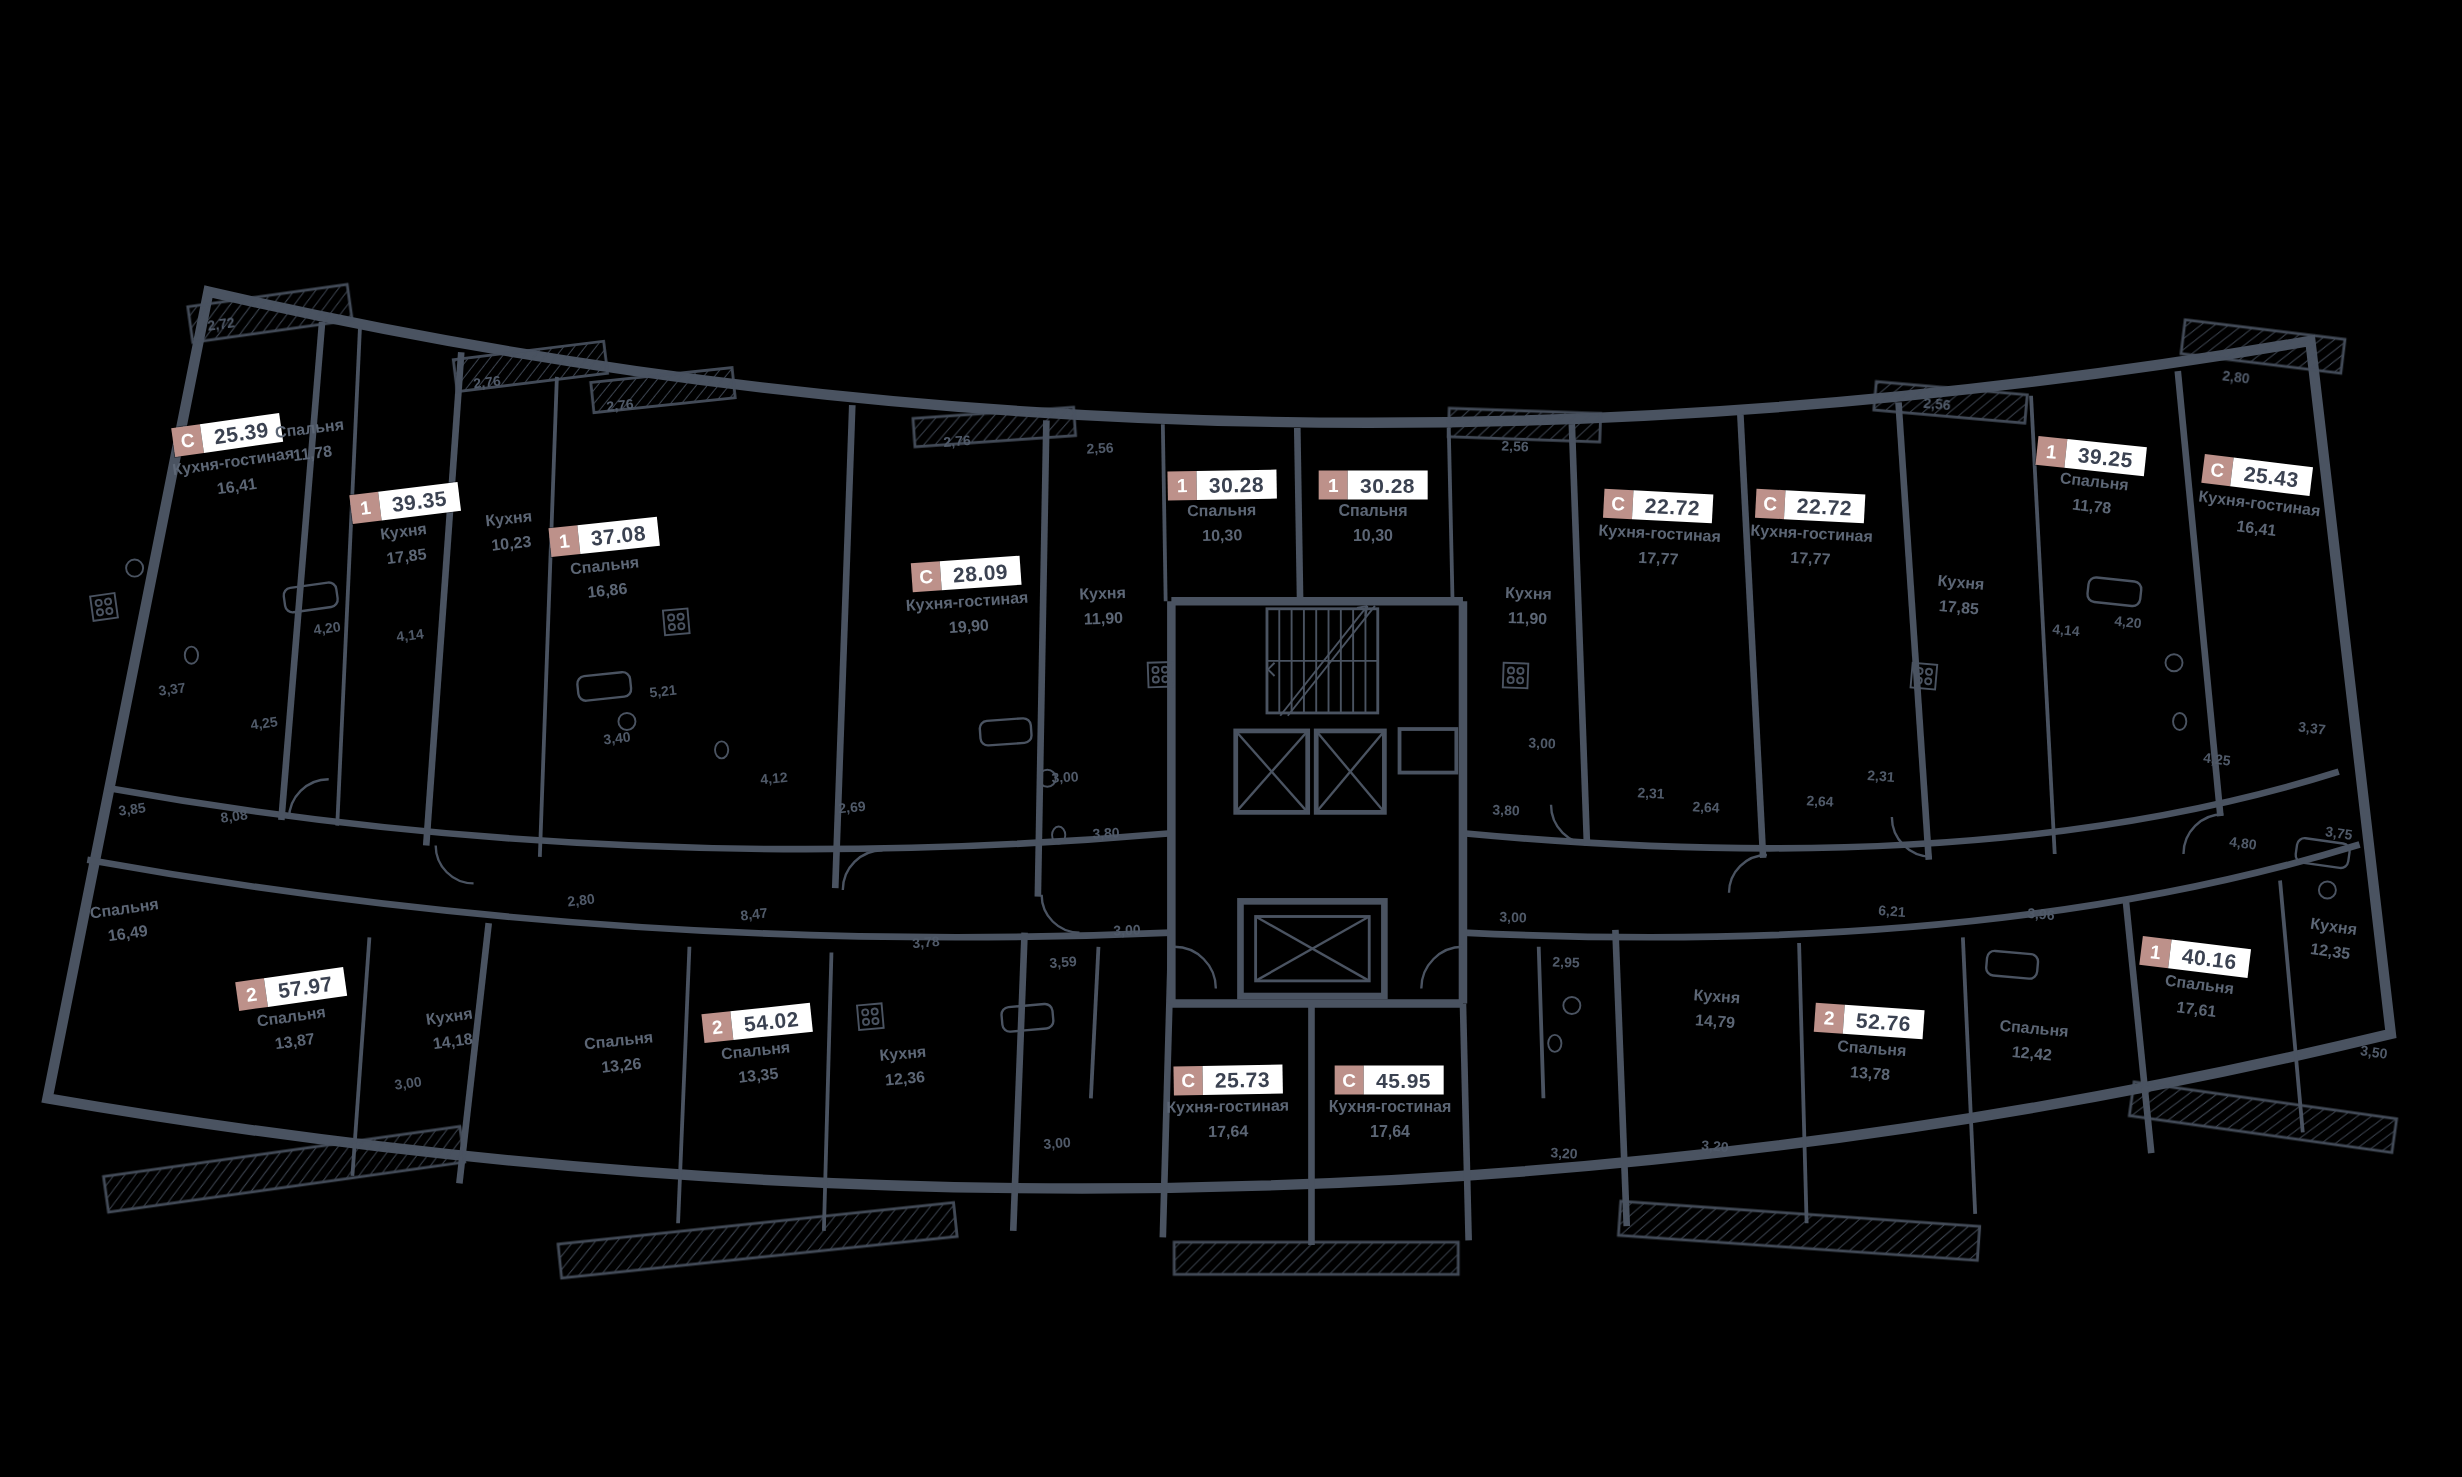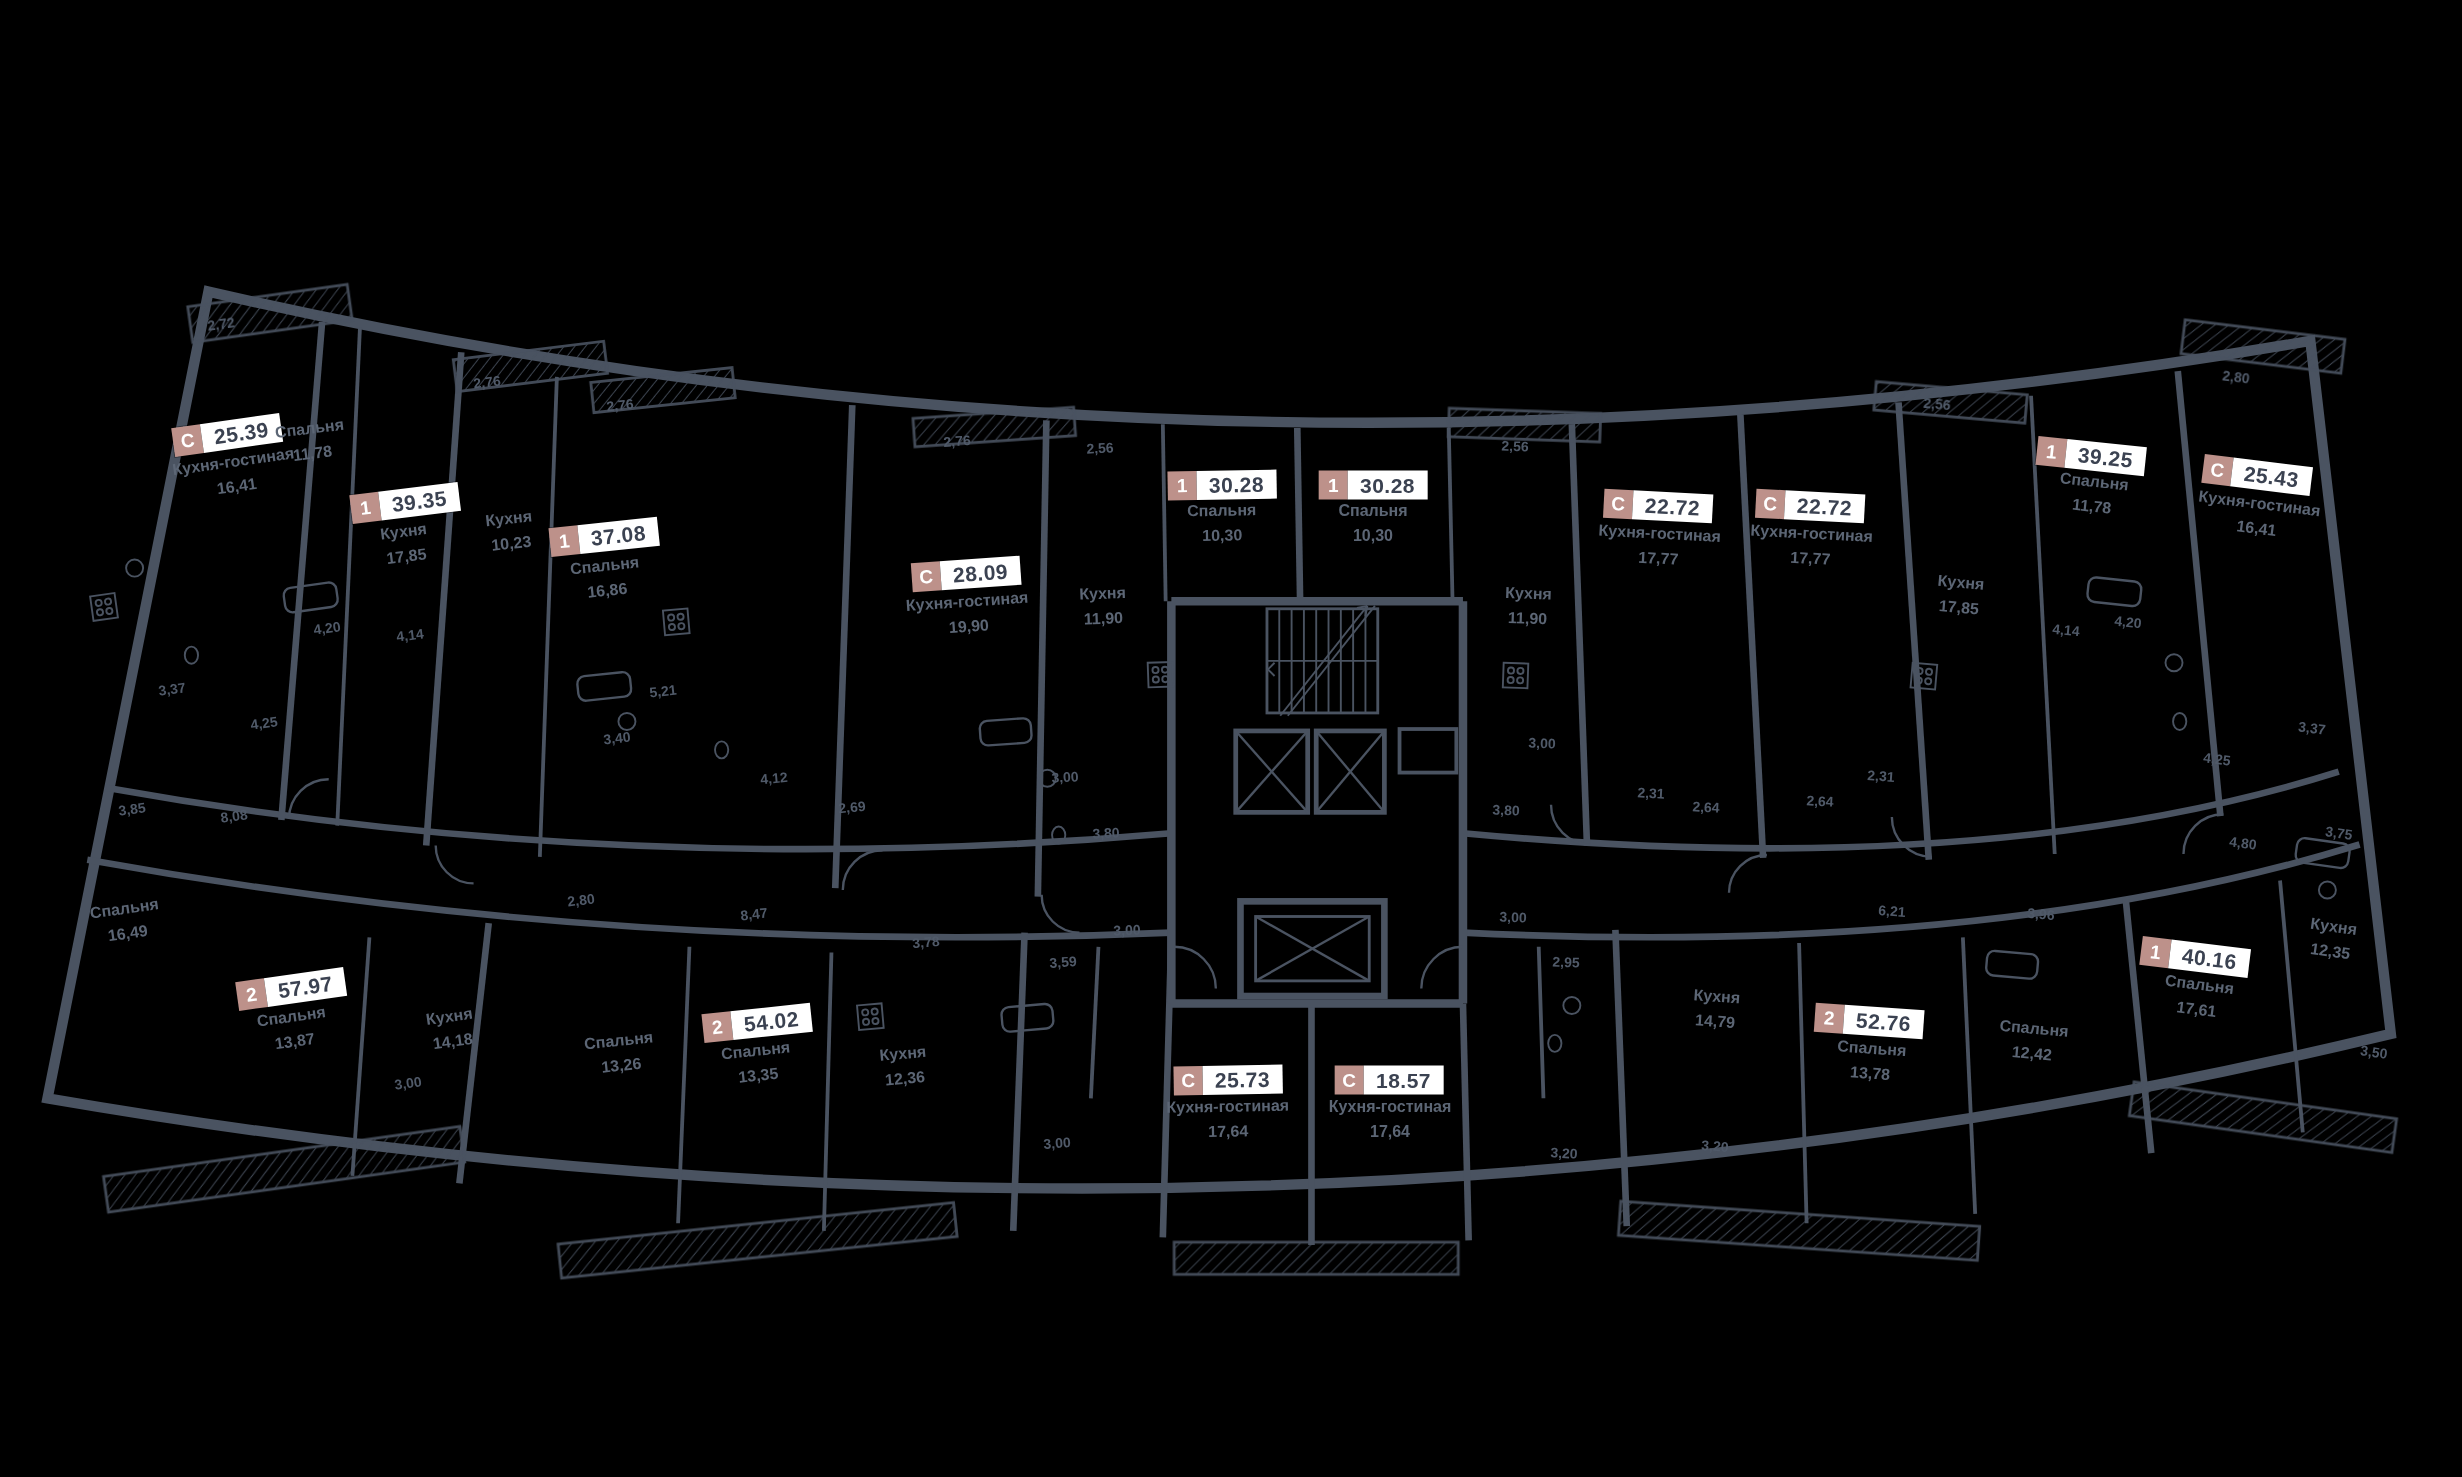--- a/index.html
+++ b/index.html
@@ -259,21 +259,21 @@
 <div class="lbl badge" style="left:757px;top:1023px;transform:translate(-50%,-50%) rotate(-6deg)">
       <span class="t">2</span>
       <span class="a">54.02</span>
     </div>
 <div class="lbl badge" style="left:1228px;top:1080px;transform:translate(-50%,-50%) rotate(-1deg)">
       <span class="t">С</span>
       <span class="a">25.73</span>
     </div>
 <div class="lbl badge" style="left:1389px;top:1080px;transform:translate(-50%,-50%)">
       <span class="t">С</span>
-      <span class="a">18.57</span>
+      <span class="a">45.95</span>
     </div>
 <div class="lbl badge" style="left:1869px;top:1021px;transform:translate(-50%,-50%) rotate(4deg)">
       <span class="t">2</span>
       <span class="a">52.76</span>
     </div>
 <div class="lbl badge" style="left:2195px;top:957px;transform:translate(-50%,-50%) rotate(7deg)">
       <span class="t">1</span>
       <span class="a">40.16</span>
     </div>
 

